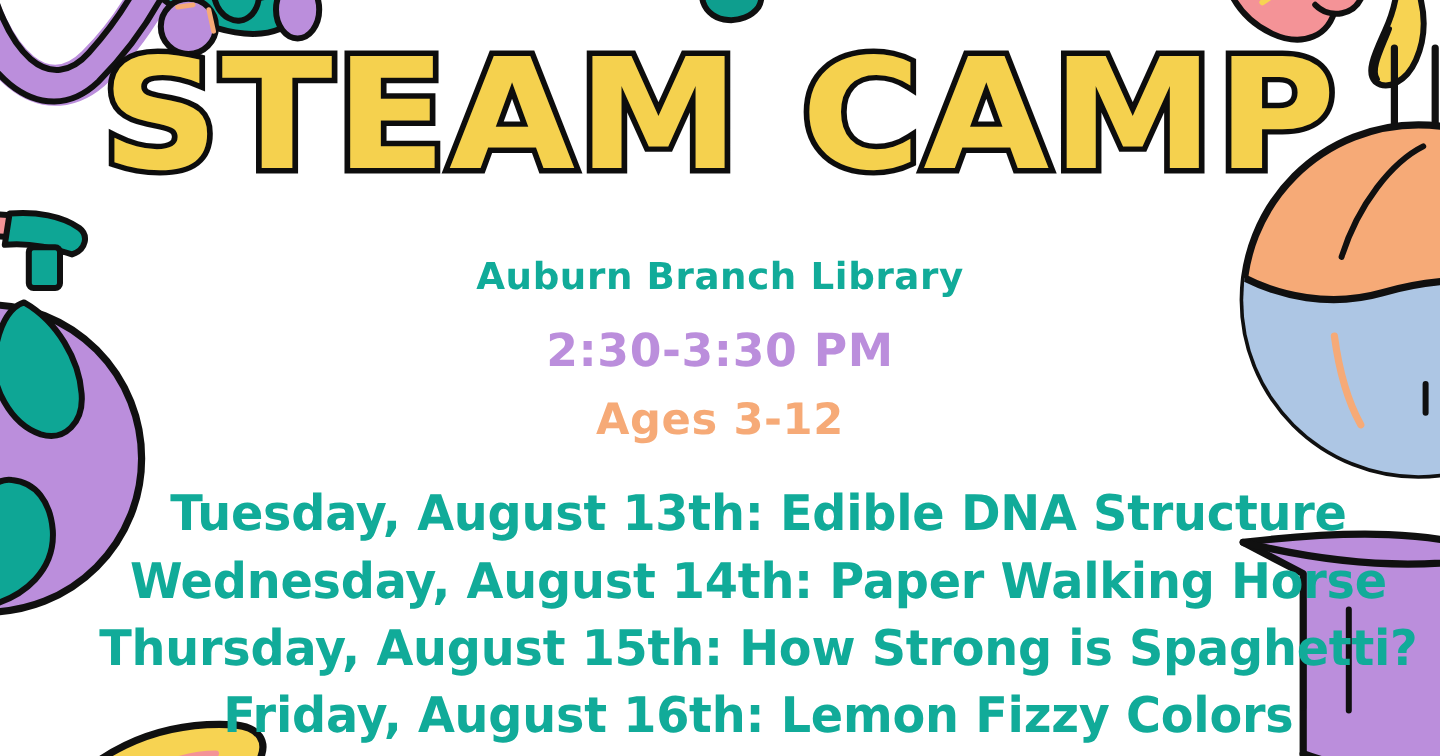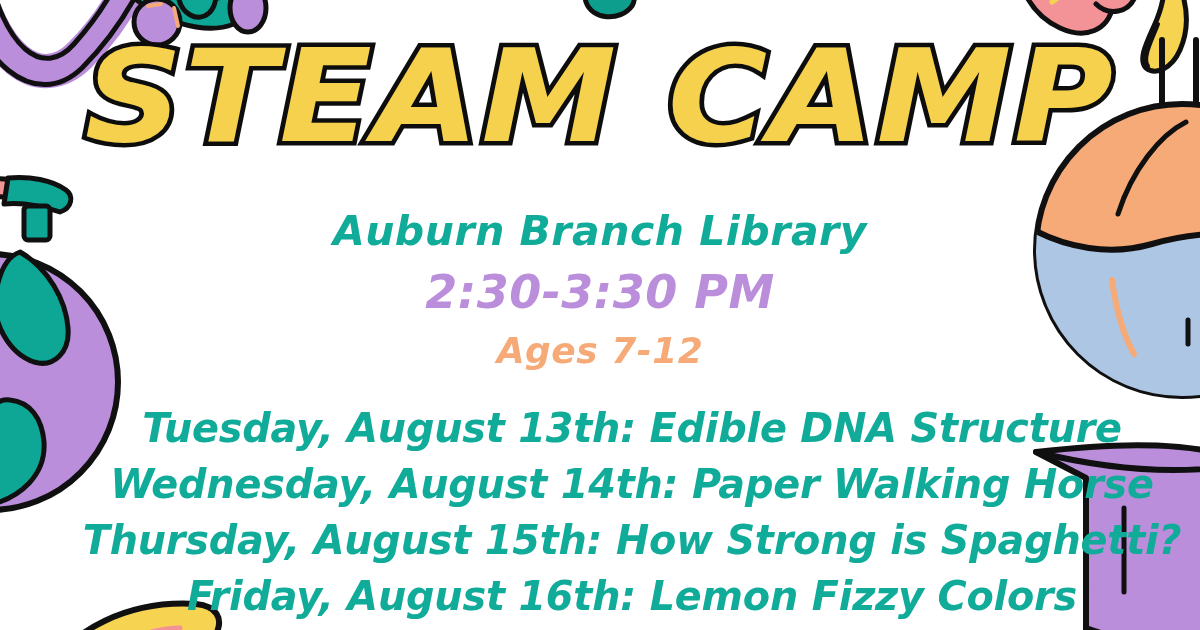--- a/index.html
+++ b/index.html
@@ -13,21 +13,20 @@
     background: #ffffff;
     font-family: "DejaVu Sans", sans-serif;
   }
 
   #poster {
     position: relative;
     width: 1200px;
     height: 630px;
     background: #ffffff;
     overflow: hidden;
-    font-style: italic;
   }
 
   
   .art {
     position: absolute;
     inset: 0;
     width: 1200px;
     height: 630px;
     pointer-events: none;
   }
@@ -57,34 +56,34 @@
     transform: scaleX(1.06);
     transform-origin: 50% 50%;
     white-space: nowrap;
   }
 
   .venue {
     position: absolute;
     top: 205px;
     left: 0;
     width: 1200px;
-    font-size: 41px;
+    font-size: 31px;
     line-height: 52px;
     font-weight: 700;
     color: #11ab99;
     letter-spacing: 0.5px;
     white-space: nowrap;
   }
 
   .time {
     position: absolute;
     top: 270px;
     left: 0;
     width: 1200px;
-    font-size: 46px;
+    font-size: 38px;
     line-height: 44px;
     font-weight: 700;
     color: #bb8edc;
     letter-spacing: 0.5px;
     white-space: nowrap;
   }
 
   .ages {
     position: absolute;
     top: 330px;
@@ -193,21 +192,21 @@
   </svg>
 
   <div class="content">
 
     <div class="title">STEAM CAMP</div>
 
     <div class="venue">Auburn Branch Library</div>
 
     <div class="time">2:30-3:30 PM</div>
 
-    <div class="ages">Ages 7-12</div>
+    <div class="ages">Ages 3-12</div>
 
     <div class="schedule">
       <div class="sched-line">Tuesday, August 13th: Edible DNA Structure</div>
       <div class="sched-line">Wednesday, August 14th: Paper Walking Horse</div>
       <div class="sched-line">Thursday, August 15th: How Strong is Spaghetti?</div>
       <div class="sched-line">Friday, August 16th: Lemon Fizzy Colors</div>
     </div>
 
   </div>
 </div>

